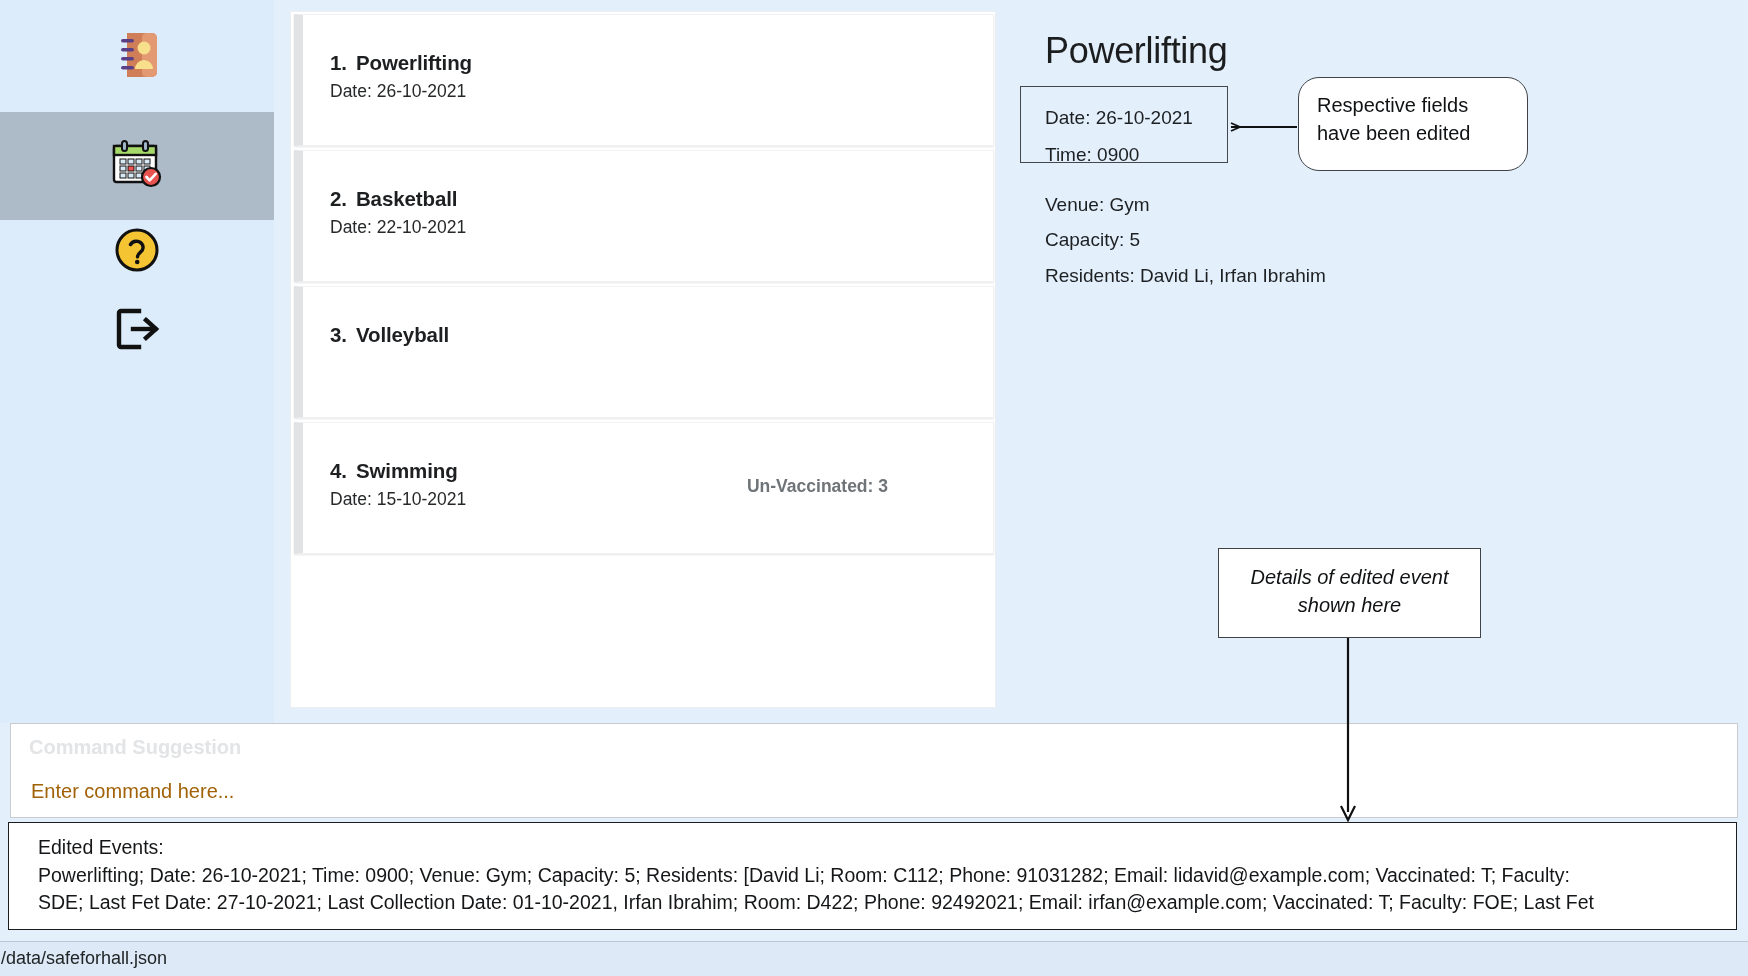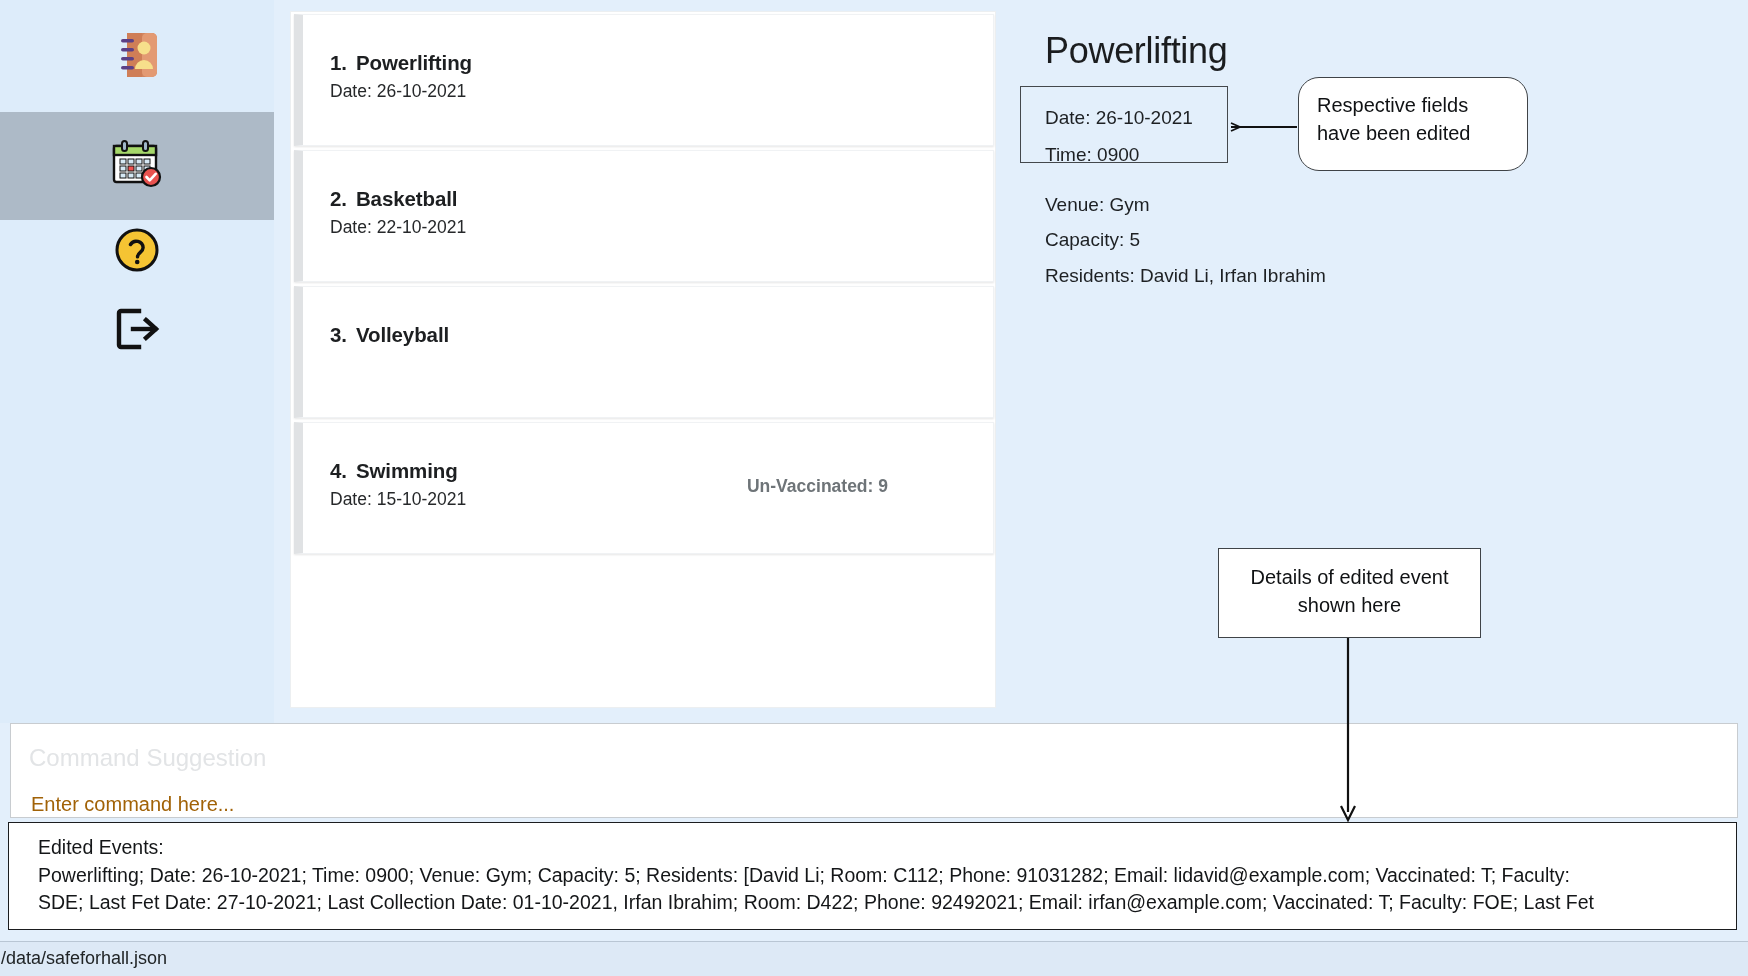--- a/index.html
+++ b/index.html
@@ -120,40 +120,42 @@
   }
   #callout-fields {
     left: 1298px; top: 77px;
     width: 230px; height: 94px; border-radius: 21px;
   }
   #callout-details {
     left: 1218px; top: 548px;
     width: 263px; height: 90px;
     text-align: center;
     padding: 15px 10px;
+    font-style: italic;
   }
   .anno-svg {
     position: absolute;
     left: 0; top: 0;
     width: 1748px; height: 976px;
     pointer-events: none;
   }
 
   
   #command-box {
     position: absolute;
     left: 10px; top: 723px;
     width: 1728px; height: 95px;
     background: #ffffff;
     border: 1px solid #c8ccd0;
   }
   #cmd-suggestion {
-    font-size: 24px;
+    font-size: 20px;
     color: #e2e4e6;
-    margin: 20px 0 0 18px;
+    margin: 12px 0 0 18px;
+    font-weight: bold;
   }
   #cmd-input {
     font-size: 20px;
     color: #a16207;
     margin: 21px 0 0 20px;
   }
 
   
   #result-panel {
     position: absolute;
@@ -276,21 +278,21 @@
       <div class="card-title">
         <span class="num">3.</span><span>Volleyball</span>
       </div>
     </div>
 
     <div class="event-card">
       <div class="card-title">
         <span class="num">4.</span><span>Swimming</span>
       </div>
       <div class="card-sub">Date: 15-10-2021</div>
-      <div class="card-badge">Un-Vaccinated: 9</div>
+      <div class="card-badge">Un-Vaccinated: 3</div>
     </div>
   </div>
 
   <div id="detail-panel">
     <div id="detail-title">Powerlifting</div>
 
     <div id="edited-box"></div>
 
     <div class="detail-line" id="d-date">Date: 26-10-2021</div>
     <div class="detail-line" id="d-time">Time: 0900</div>

